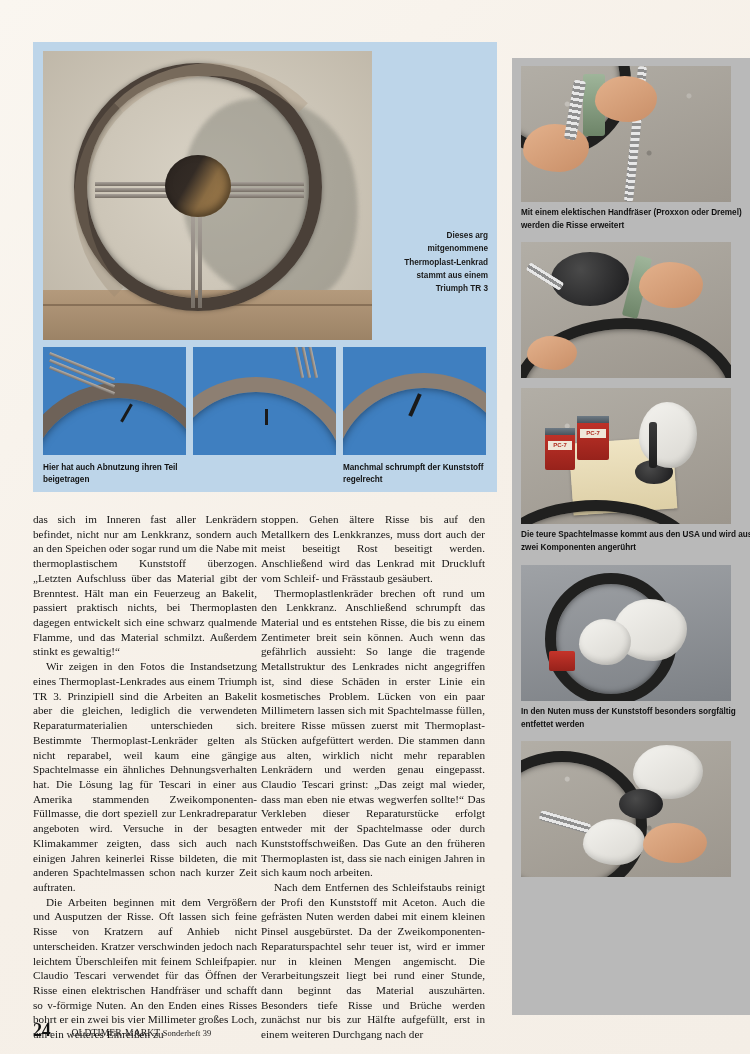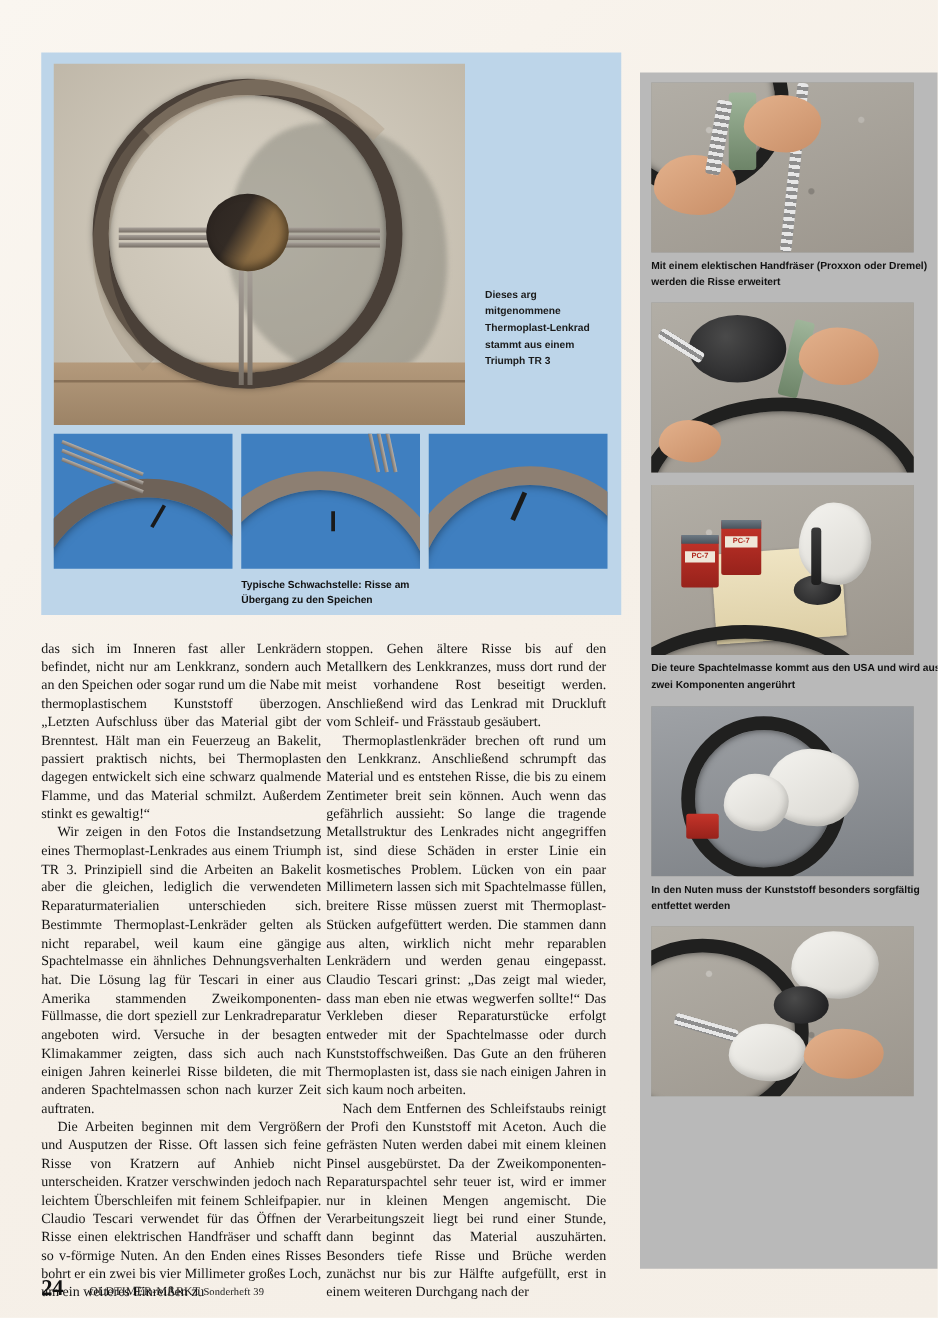--- a/index.html
+++ b/index.html
@@ -28,20 +28,21 @@
     height: 450px;
     background: #bdd5e9;
   }
 
   .hero-row {
     position: absolute;
     left: 10px;
     top: 9px;
     width: 444px;
     height: 289px;
+    text-align: right;
   }
 
   .hero-photo {
     position: absolute;
     left: 0;
     top: 0;
     width: 329px;
     height: 289px;
     background:
       radial-gradient(ellipse at 52% 45%, #d9d3c6 0%, #cdc6b8 48%, #bdb5a6 100%);
@@ -317,38 +318,39 @@
     <div class="thumb-row">
 
       <div class="thumb">
         <div class="shot">
           <div class="ring" style="left:-30px; top:36px;"></div>
           <div class="rod" style="left:4px; top:18px; width:70px; transform:rotate(22deg);"></div>
           <div class="rod" style="left:4px; top:25px; width:70px; transform:rotate(22deg);"></div>
           <div class="rod" style="left:4px; top:32px; width:70px; transform:rotate(22deg);"></div>
           <div class="crack" style="left:82px; top:56px; height:20px; transform:rotate(30deg);"></div>
         </div>
+        <div class="cap">Hier hat auch Abnutzung ihren Teil beigetragen</div>
       </div>
 
       <div class="thumb">
         <div class="shot">
           <div class="ring hi" style="left:-42px; top:30px;"></div>
           <div class="rod" style="left:66px; top:-6px; width:72px; transform:rotate(78deg);"></div>
           <div class="rod" style="left:73px; top:-6px; width:72px; transform:rotate(78deg);"></div>
           <div class="rod" style="left:80px; top:-6px; width:72px; transform:rotate(78deg);"></div>
           <div class="crack" style="left:72px; top:62px; height:16px;"></div>
         </div>
-        <div class="cap">Typische Schwachstelle: Risse am Übergang zu den Speichen</div>
       </div>
 
       <div class="thumb">
         <div class="shot">
           <div class="ring hi" style="left:-24px; top:26px;"></div>
           <div class="crack" style="left:70px; top:46px; width:4px; height:24px; transform:rotate(24deg);"></div>
         </div>
+        <div class="cap">Manchmal schrumpft der Kunststoff regelrecht</div>
       </div>
 
     </div>
   </div>
 
   <div class="right-panel">
 
     <div class="rblock">
       <div class="rshot">
         <div class="concrete"></div>
@@ -419,21 +421,21 @@
 
   </div>
 
   <div class="body-text">
     <div class="col">
       <p>das sich im Inneren fast aller Lenkrädern befindet, nicht nur am Lenkkranz, sondern auch an den Speichen oder sogar rund um die Nabe mit thermoplastischem Kunststoff überzogen. „Letzten Aufschluss über das Material gibt der Brenntest. Hält man ein Feuerzeug an Bakelit, passiert praktisch nichts, bei Thermoplasten dagegen entwickelt sich eine schwarz qualmende Flamme, und das Material schmilzt. Außerdem stinkt es gewaltig!“</p>
       <p>Wir zeigen in den Fotos die Instandsetzung eines Thermoplast-Lenkrades aus einem Triumph TR 3. Prinzipiell sind die Arbeiten an Bakelit aber die gleichen, lediglich die verwendeten Reparaturmaterialien unterschieden sich. Bestimmte Thermoplast-Lenkräder gelten als nicht reparabel, weil kaum eine gängige Spachtelmasse ein ähnliches Dehnungsverhalten hat. Die Lösung lag für Tescari in einer aus Amerika stammenden Zweikomponenten-Füllmasse, die dort speziell zur Lenkradreparatur angeboten wird. Versuche in der besagten Klimakammer zeigten, dass sich auch nach einigen Jahren keinerlei Risse bildeten, die mit anderen Spachtelmassen schon nach kurzer Zeit auftraten.</p>
       <p>Die Arbeiten beginnen mit dem Vergrößern und Ausputzen der Risse. Oft lassen sich feine Risse von Kratzern auf Anhieb nicht unterscheiden. Kratzer verschwinden jedoch nach leichtem Überschleifen mit feinem Schleifpapier. Claudio Tescari verwendet für das Öffnen der Risse einen elektrischen Handfräser und schafft so v-förmige Nuten. An den Enden eines Risses bohrt er ein zwei bis vier Millimeter großes Loch, um ein weiteres Einreißen zu</p>
     </div>
     <div class="col">
-      <p>stoppen. Gehen ältere Risse bis auf den Metallkern des Lenkkranzes, muss dort rund der meist vorhandene Rost beseitigt werden. Anschließend wird das Lenkrad mit Druckluft vom Schleif- und Frässtaub gesäubert.</p>
+      <p>stoppen. Gehen ältere Risse bis auf den Metallkern des Lenkkranzes, muss dort auch der meist beseitigt Rost beseitigt werden. Anschließend wird das Lenkrad mit Druckluft vom Schleif- und Frässtaub gesäubert.</p>
       <p>Thermoplastlenkräder brechen oft rund um den Lenkkranz. Anschließend schrumpft das Material und es entstehen Risse, die bis zu einem Zentimeter breit sein können. Auch wenn das gefährlich aussieht: So lange die tragende Metallstruktur des Lenkrades nicht angegriffen ist, sind diese Schäden in erster Linie ein kosmetisches Problem. Lücken von ein paar Millimetern lassen sich mit Spachtelmasse füllen, breitere Risse müssen zuerst mit Thermoplast-Stücken aufgefüttert werden. Die stammen dann aus alten, wirklich nicht mehr reparablen Lenkrädern und werden genau eingepasst. Claudio Tescari grinst: „Das zeigt mal wieder, dass man eben nie etwas wegwerfen sollte!“ Das Verkleben dieser Reparaturstücke erfolgt entweder mit der Spachtelmasse oder durch Kunststoffschweißen. Das Gute an den früheren Thermoplasten ist, dass sie nach einigen Jahren in sich kaum noch arbeiten.</p>
       <p>Nach dem Entfernen des Schleifstaubs reinigt der Profi den Kunststoff mit Aceton. Auch die gefrästen Nuten werden dabei mit einem kleinen Pinsel ausgebürstet. Da der Zweikomponenten-Reparaturspachtel sehr teuer ist, wird er immer nur in kleinen Mengen angemischt. Die Verarbeitungszeit liegt bei rund einer Stunde, dann beginnt das Material auszuhärten. Besonders tiefe Risse und Brüche werden zunächst nur bis zur Hälfte aufgefüllt, erst in einem weiteren Durchgang nach der</p>
     </div>
   </div>
 
   <div class="footer">
     <div class="pagenum">24</div>
     <div class="foot-title">
       <span>OLDTIMER-MARKT</span><span>&nbsp;</span><span class="sub">Sonderheft 39</span>
     </div>

